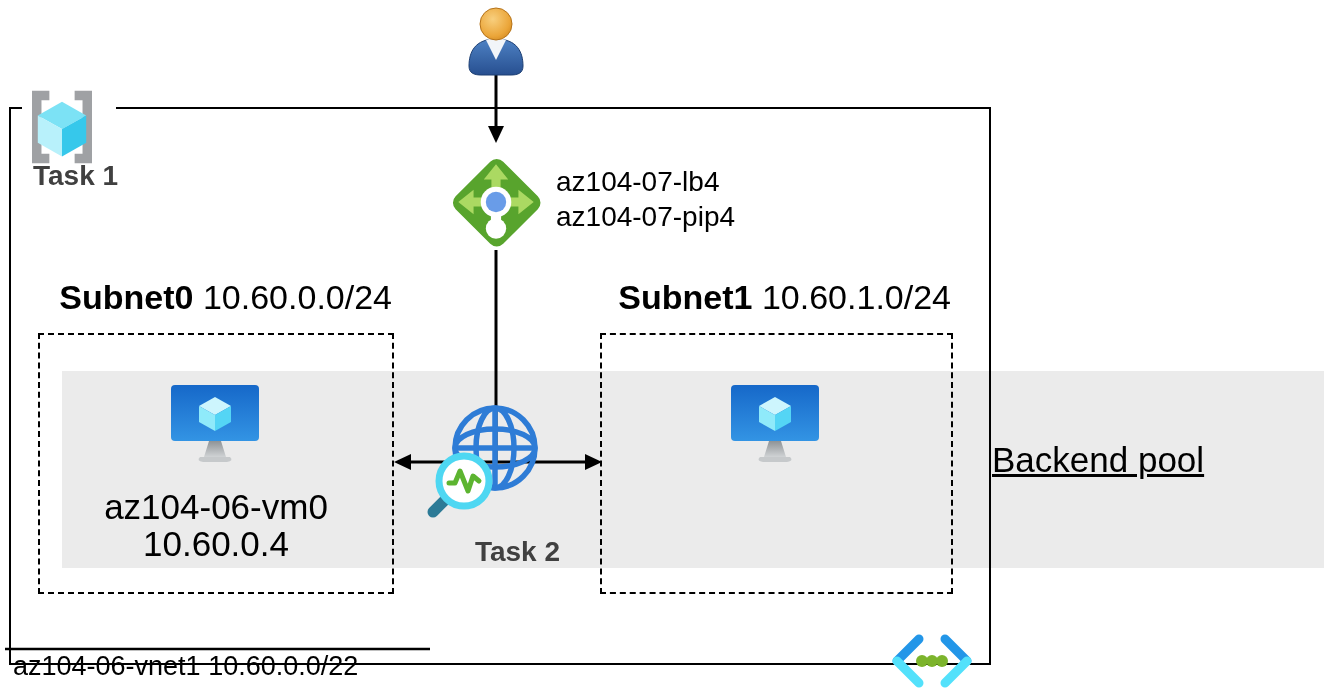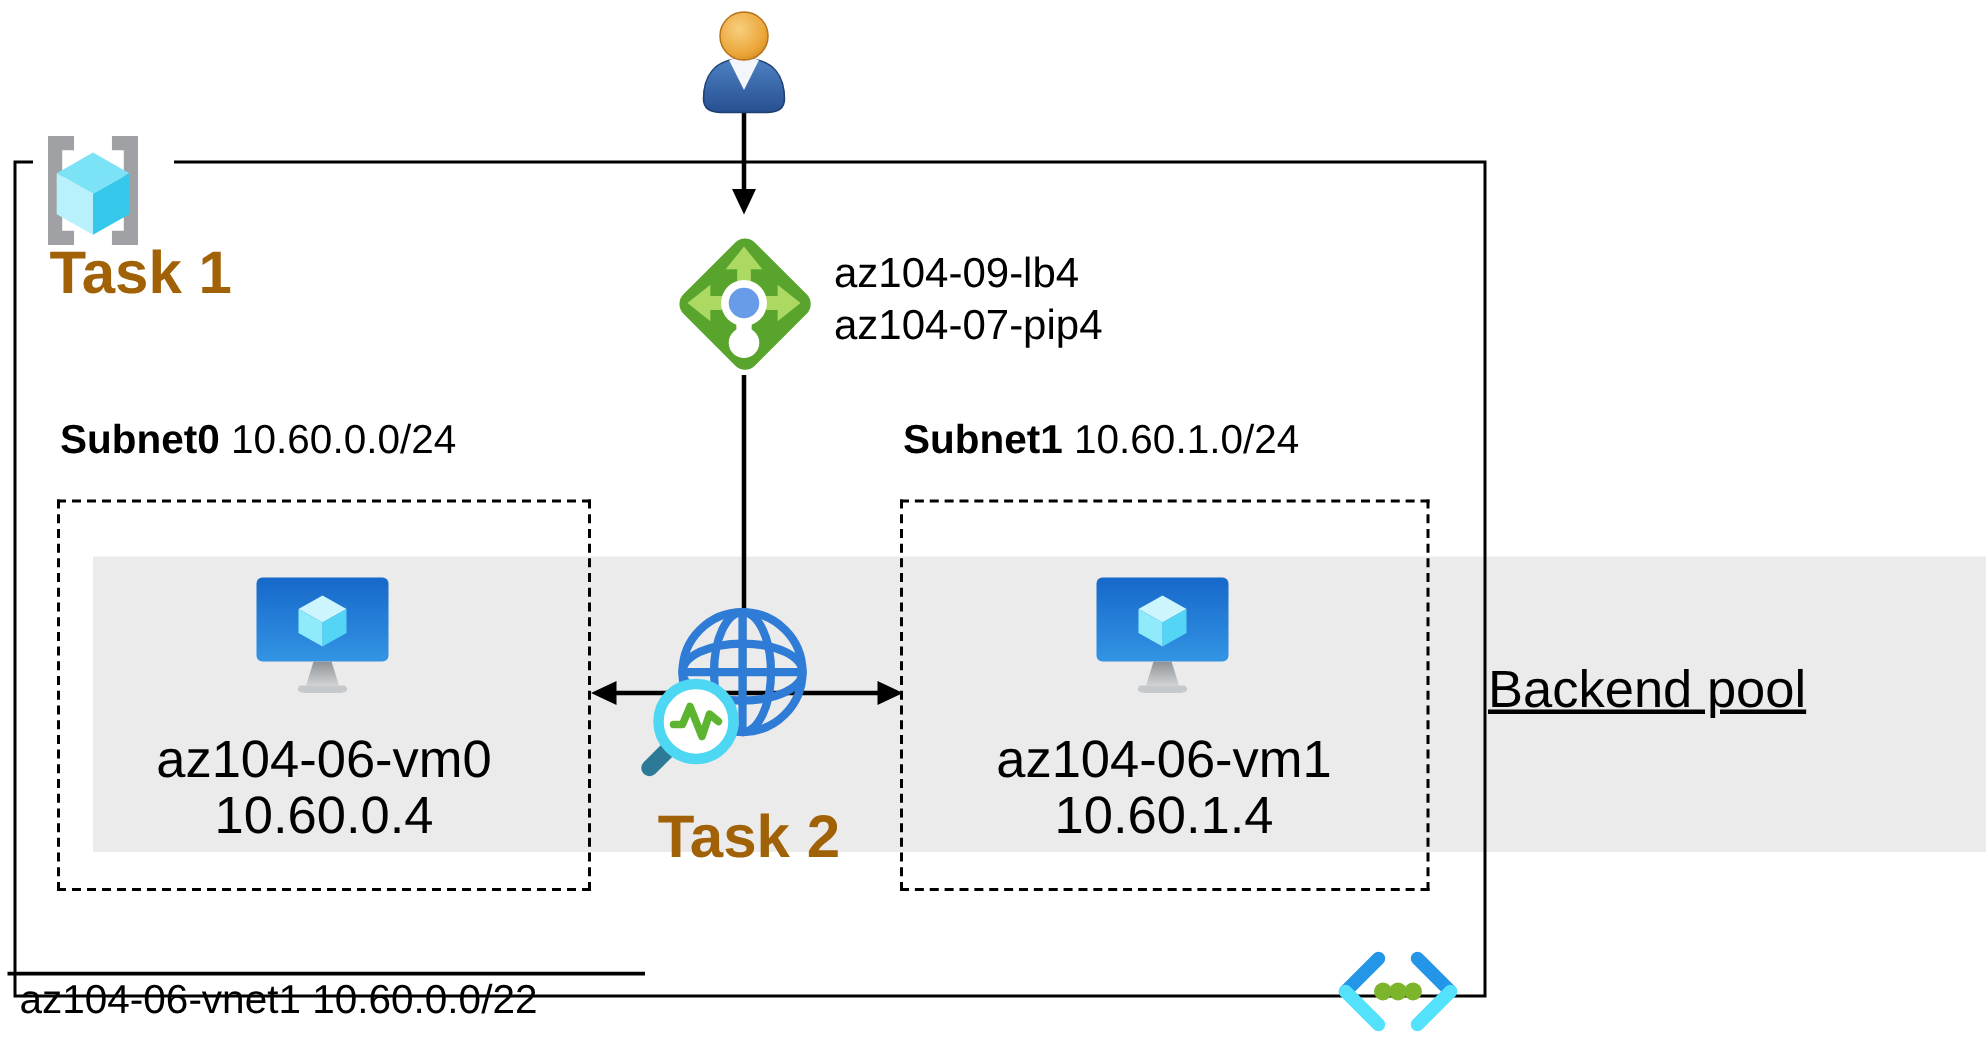--- a/index.html
+++ b/index.html
@@ -8,28 +8,28 @@
     font-family:"Liberation Sans","DejaVu Sans",sans-serif;color:#000;
   }
   .abs{position:absolute;}
   
   .band{left:62px;top:371px;width:1262px;height:197px;background:#ebebeb;z-index:0;}
   
   .rg-box{left:9px;top:107px;width:982px;height:558px;border:2px solid #000;box-sizing:border-box;background:transparent;z-index:1;}
   
   .rg-header{left:22px;top:84px;height:86px;display:flex;align-items:center;background:#fff;padding:0 14px 0 0;z-index:4;}
   .rg-label{font-size:27px;margin-left:8px;white-space:nowrap;}
-  .task-label{font-weight:bold;color:#a16207;font-size:40px;z-index:4;white-space:nowrap;}
+  .task-label{font-weight:bold;color:#404040;font-size:28px;z-index:4;white-space:nowrap;}
   .task1{left:33px;top:160px;}
   .task2{left:430px;top:536px;width:130px;text-align:right;}
   
   .subnet-box{border:2px dashed #000;box-sizing:border-box;z-index:2;}
   .subnet0{left:38px;top:333px;width:356px;height:261px;}
   .subnet1{left:600px;top:333px;width:353px;height:261px;}
-  .subnet-label{top:278px;font-size:27px;text-align:left;z-index:4;white-space:nowrap;}
+  .subnet-label{top:278px;font-size:34px;text-align:right;z-index:4;white-space:nowrap;}
   .subnet-label b{font-weight:bold;}
   .subnet-label.s0{left:40px;width:352px;}
   .subnet-label.s1{left:602px;width:349px;}
   .lb-labels{left:556px;top:164px;font-size:28px;line-height:35px;z-index:4;white-space:nowrap;}
   .vm-label{font-size:35px;line-height:37px;text-align:center;z-index:4;}
   .vm0-label{left:66px;top:488px;width:300px;}
   .vm1-label{left:626px;top:488px;width:300px;}
   .backend-pool{left:992px;top:440px;width:330px;text-align:left;font-size:35px;z-index:4;text-decoration:underline;}
   .vnet-label{left:13px;top:614px;font-size:27px;z-index:4;white-space:nowrap;margin-top:37px;}
   .icon{z-index:4;}
@@ -98,21 +98,21 @@
       <path d="M15 51 L30 39 L30 46.5 L52 46.5 L52 55.5 L30 55.5 L30 63 Z"></path>
       <path d="M89 51 L74 39 L74 46.5 L52 46.5 L52 55.5 L74 55.5 L74 63 Z"></path>
     </g>
     <rect x="47" y="51" width="10" height="27" fill="#fff"></rect>
     <circle cx="52" cy="77" r="10" fill="#fff"></circle>
     <circle cx="52" cy="51" r="15" fill="#fff"></circle>
     <circle cx="52" cy="51" r="10" fill="#699ce8"></circle>
   </svg>
 
   <div class="abs lb-labels">
-    <div>az104-09-lb4</div>
+    <div>az104-07-lb4</div>
     <div>az104-07-pip4</div>
   </div>
 
   <div class="abs subnet-label s0">
     <b>Subnet0</b>
     <span>10.60.0.0/24</span>
   </div>
   <div class="abs subnet-label s1">
     <b>Subnet1</b>
     <span>10.60.1.0/24</span>
@@ -142,24 +142,20 @@
     <polygon points="68,24 68,40 52,49 52,33" fill="#54d5f5"></polygon>
     <polygon points="36,24 52,33 52,49 36,40" fill="#8feafa"></polygon>
     <polygon points="46,59 58,59 63,75 41,75" fill="url(#stG)"></polygon>
     <path d="M37 75 L67 75 Q71 79 64 80 L40 80 Q33 79 37 75 Z" fill="#c6c9cb"></path>
   </svg>
 
   <div class="abs vm-label vm0-label">
     <div>az104-06-vm0</div>
     <div>10.60.0.4</div>
   </div>
-  <div class="abs vm-label vm1-label">
-    <div>az104-06-vm1</div>
-    <div>10.60.1.4</div>
-  </div>
 
   <svg class="abs icon" style="left:425px;top:392px;" width="132" height="132" viewBox="0 0 132 132">
     <g fill="none" stroke="#2e7cd6" stroke-width="5.5">
       <circle cx="70" cy="56" r="40"></circle>
       <line x1="30" y1="56" x2="110" y2="56"></line>
       <line x1="70" y1="16" x2="70" y2="96"></line>
       <ellipse cx="70" cy="56" rx="19" ry="40"></ellipse>
       <ellipse cx="70" cy="56" rx="40" ry="19"></ellipse>
     </g>
     <line x1="20" y1="108" x2="8" y2="120" stroke="#2c7a96" stroke-width="11" stroke-linecap="round"></line>

